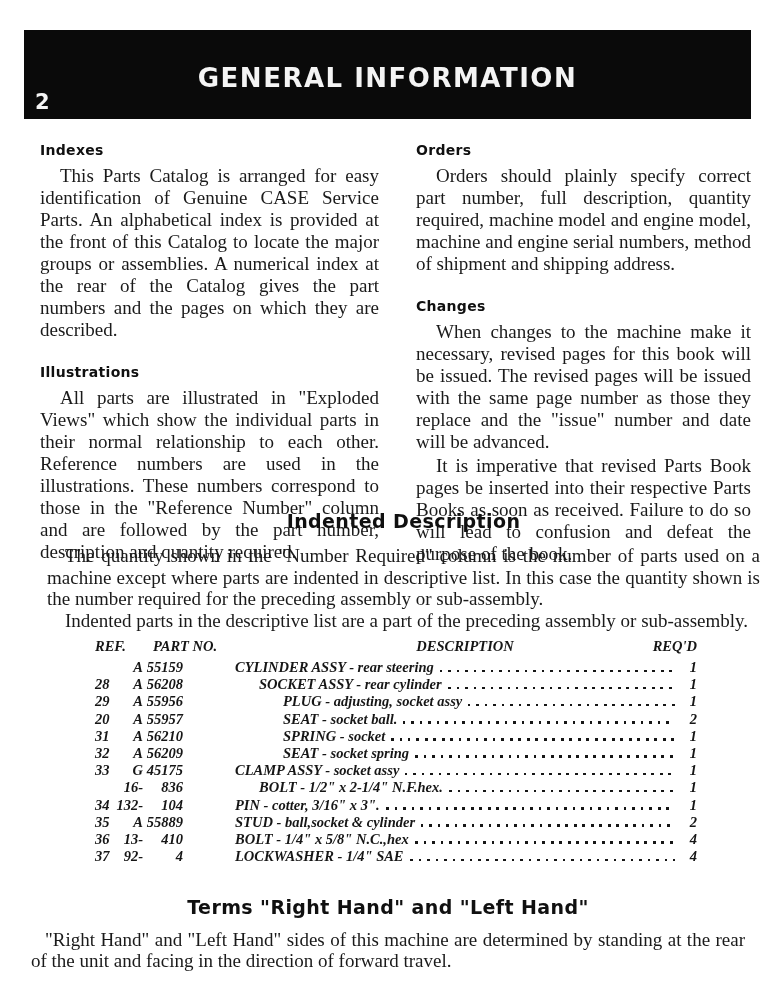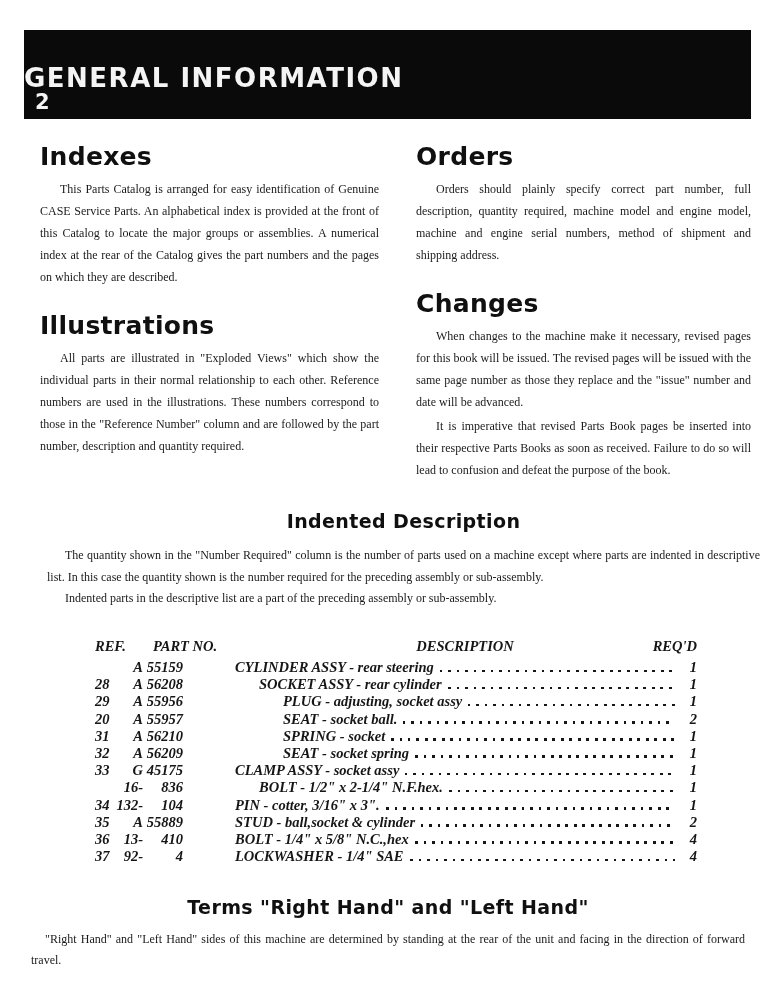--- a/index.html
+++ b/index.html
@@ -23,21 +23,21 @@
   
   .header-bar {
     position: absolute;
     left: 24px; top: 30px;
     width: 727px; height: 89px;
     background: var(--header-bg);
   }
   .header-title {
     position: absolute;
     left: 0; right: 0; top: 33px;
-    text-align: left;
+    text-align: center;
     font-family: "DejaVu Sans", sans-serif;
     font-weight: bold;
     font-size: 26px;
     letter-spacing: 1.5px;
     color: var(--header-text);
   }
   .page-number {
     position: absolute;
     left: 11px; bottom: 5px;
     font-family: "DejaVu Sans", sans-serif;
@@ -52,27 +52,27 @@
     left: 40px; top: 142px;
     width: 711px;
     display: flex;
   }
   .col-left  { width: 339px; margin-right: 37px; }
   .col-right { width: 335px; }
   .section { margin-bottom: 23px; }
   .section-heading {
     font-family: "DejaVu Sans", sans-serif;
     font-weight: bold;
-    font-size: 25px;
+    font-size: 14px;
     letter-spacing: 0.3px;
     color: #101010;
     margin-bottom: 7px;
   }
   .body-text {
-    font-size: 12px;
+    font-size: 19px;
     line-height: 22px;
     text-align: justify;
     text-indent: 20px;
     color: #1a1a1a;
   }
   .body-text + .body-text { margin-top: 2px; }
 
   
   .indented-desc {
     position: absolute;

